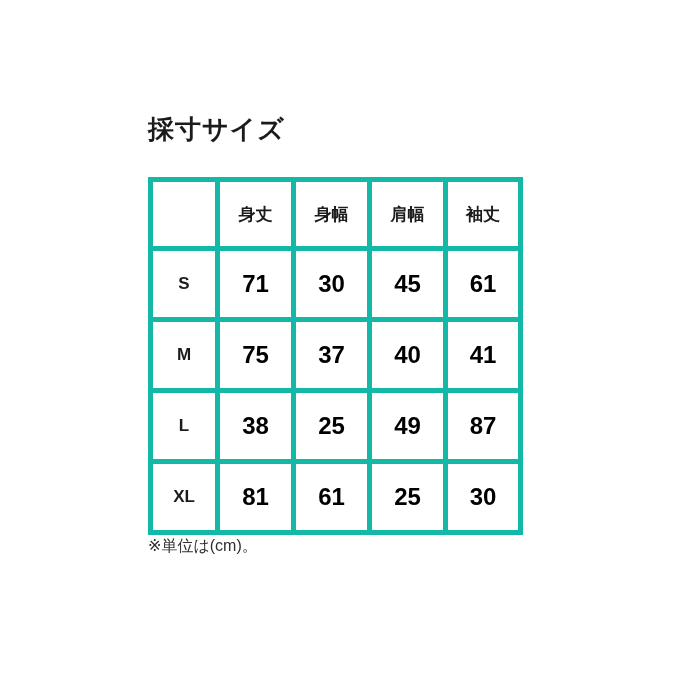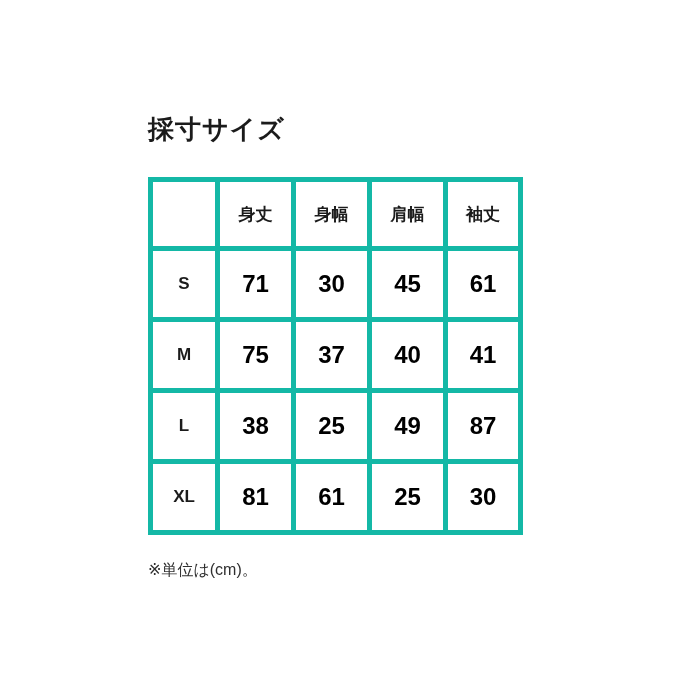--- a/index.html
+++ b/index.html
@@ -53,21 +53,21 @@
     font-size: 17px;
     font-weight: 700;
     color: #1b1b1b;
   }
   .cell-value {
     font-size: 24px;
     font-weight: 700;
     color: #000000;
   }
   .unit-note {
-    margin: 25px 0 0 0;
+    margin: 1px 0 0 0;
     font-size: 16px;
     font-weight: 400;
     color: #2f2f2f;
   }
 </style>
 </head>
 <body>
 
 <div class="page">
   <div class="content">

